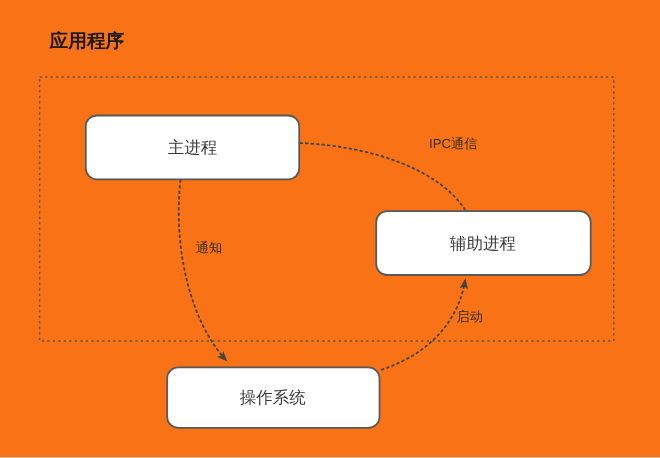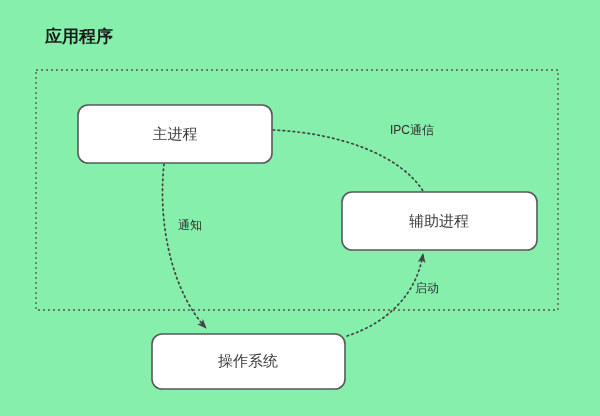--- a/index.html
+++ b/index.html
@@ -4,21 +4,21 @@
 <style>
   html, body {
     margin: 0;
     padding: 0;
     background: #ffffff;
   }
   #canvas {
     position: relative;
     width: 600px;
     height: 416px;
-    background: #86efac;
+    background: #f97316;
     overflow: hidden;
     font-family: "Liberation Sans", "DejaVu Sans", sans-serif;
   }
   #diagram-svg {
     position: absolute;
     left: 0;
     top: 0;
     width: 600px;
     height: 416px;
   }

